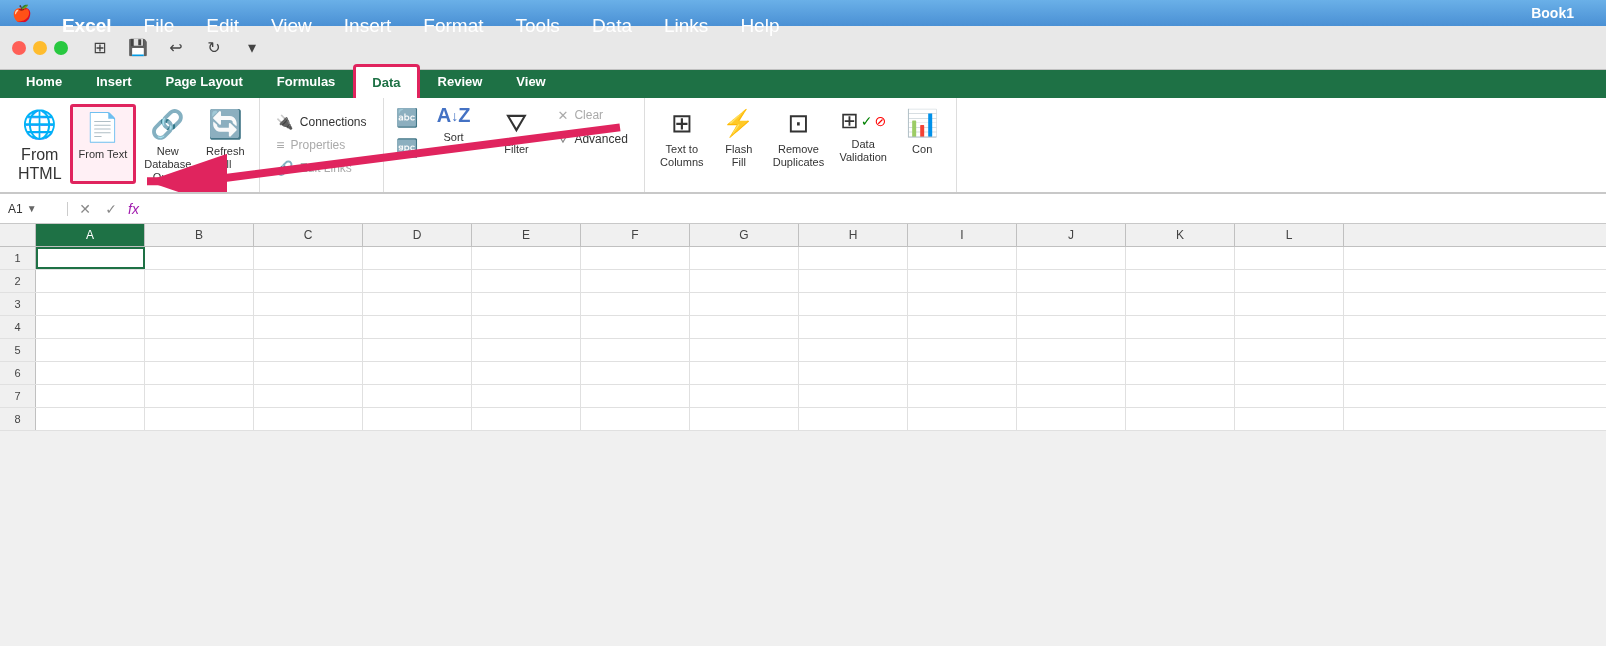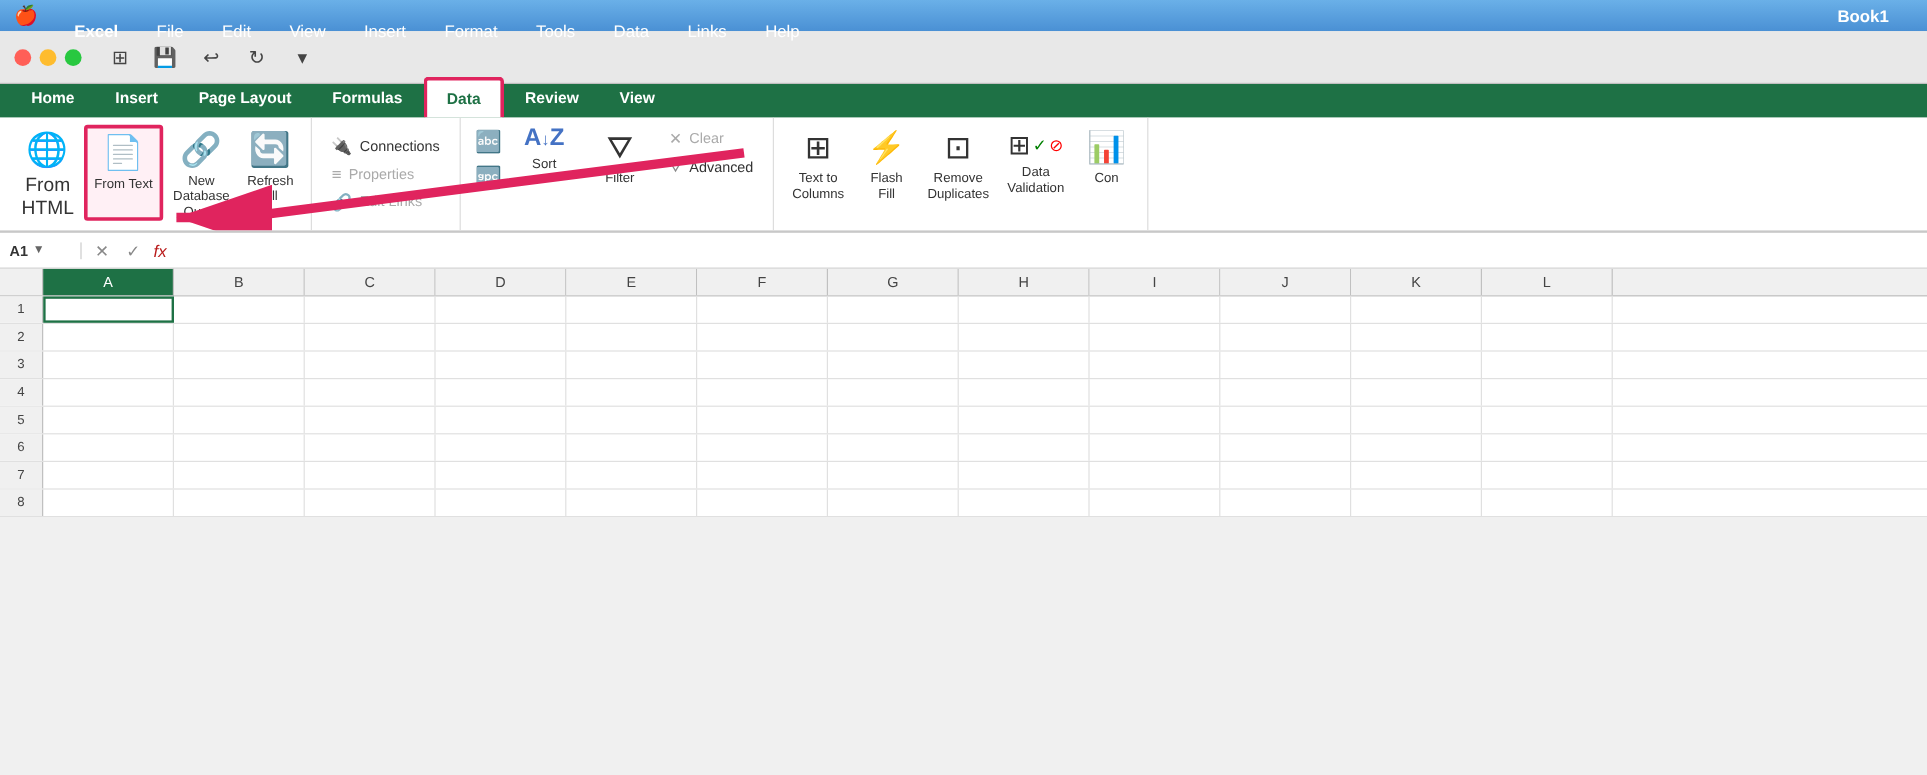--- a/index.html
+++ b/index.html
@@ -10,21 +10,21 @@
       background: linear-gradient(to bottom, #6ab0e8, #4a90d4);
       height: 26px;
       display: flex;
       align-items: center;
       padding: 0 12px;
       gap: 20px;
     }
     .apple-logo { color: white; font-size: 16px; margin-right: 4px; }
     .menu-item-mac {
       color: white;
-      font-size: 14px;
+      font-size: 19px;
       font-weight: 500;
       cursor: pointer;
       padding: 2px 6px;
       margin-top: 25px;
     }
     .menu-item-mac.bold { font-weight: 700; }
     .spacer { flex: 1; }
     .window-title-mac { color: white; font-weight: 700; font-size: 14px; margin-right: 20px; }
 
     
@@ -164,35 +164,35 @@
       display: flex;
       align-items: center;
       border-bottom: 1px solid #c8c8c8;
       padding: 0 8px;
       gap: 6px;
     }
     .cell-ref {
       width: 60px;
       font-size: 12px;
       color: #333;
-      font-weight: 700;
+      font-weight: 400;
       border-right: 1px solid #ccc;
       padding-right: 6px;
       display: flex;
       align-items: center;
       gap: 4px;
     }
     .formula-icons { display: flex; gap: 4px; align-items: center; }
     .formula-input {
       flex: 1;
       font-size: 13px;
       color: #333;
       padding-left: 8px;
     }
-    .fx-label { font-style: italic; color: #b91c1c; font-size: 14px; }
+    .fx-label { font-style: italic; color: #a21caf; font-size: 14px; }
 
     
     .spreadsheet {
       background: white;
       flex: 1;
       overflow: hidden;
     }
     .col-headers {
       display: flex;
       border-bottom: 1px solid #c0c0c0;

